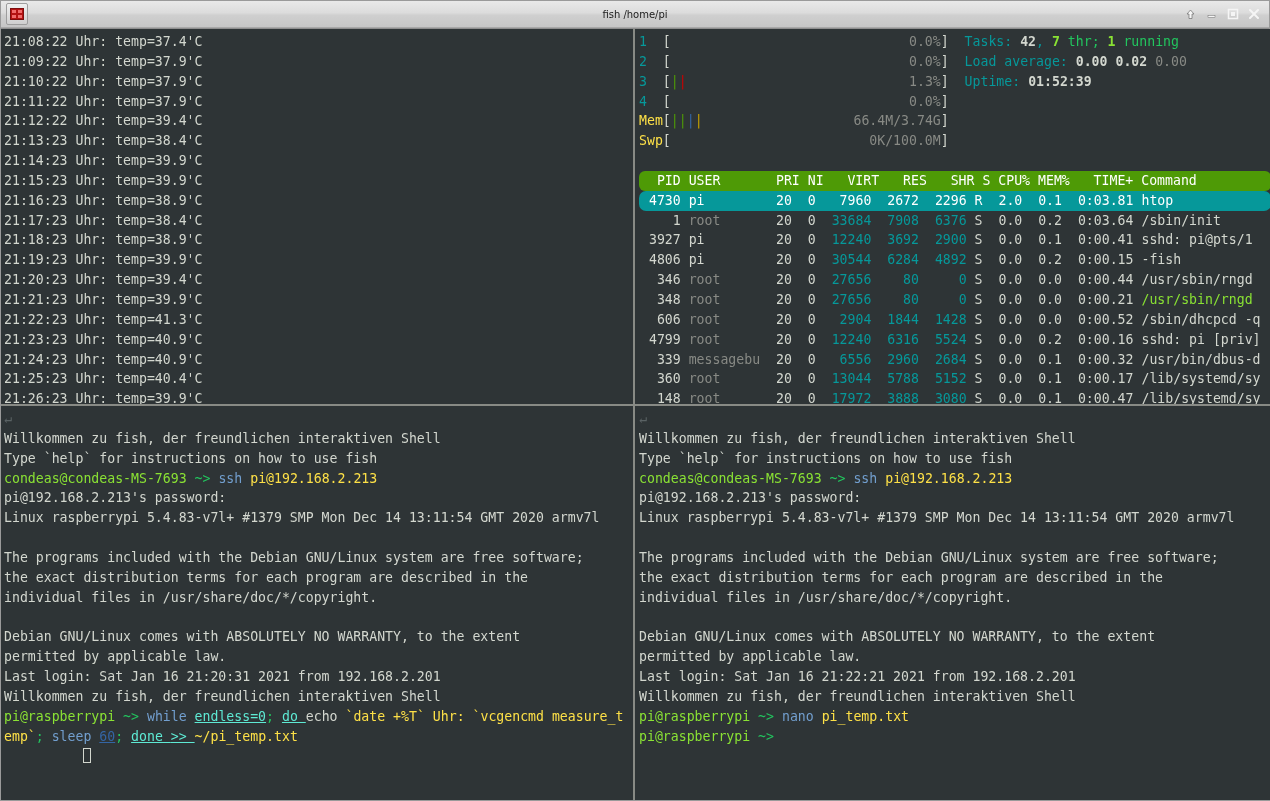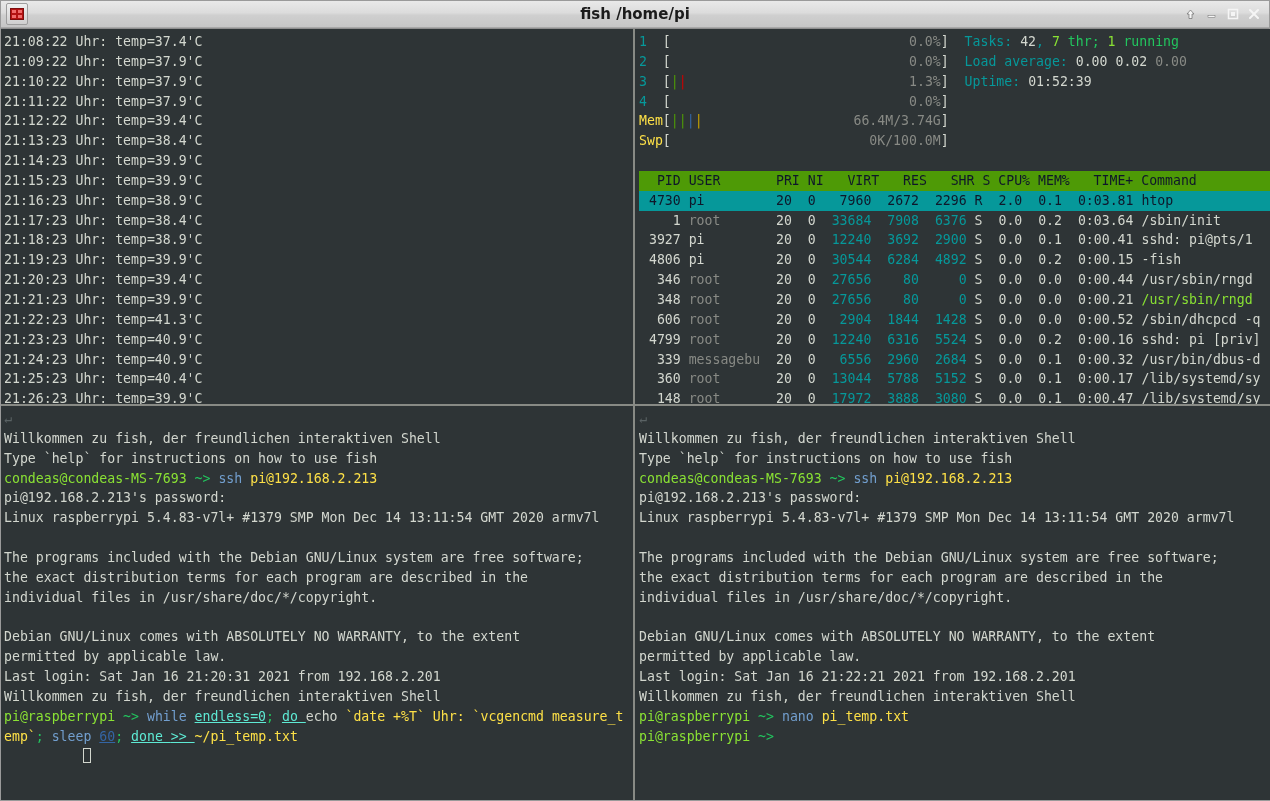--- a/index.html
+++ b/index.html
@@ -34,21 +34,21 @@
   }
   .app-icon .glyph:before,.app-icon .glyph:after{
     content:"";position:absolute;background:#f06a6a;
   }
   .app-icon .glyph:before{left:1px;top:1px;width:4px;height:3px;
     box-shadow:6px 0 0 #f06a6a, 0 5px 0 #f06a6a;}
   .app-icon .glyph:after{left:7px;top:6px;width:4px;height:3px;}
   .title-text{
     position:absolute;left:0;right:0;text-align:center;
     font-family:"DejaVu Sans","Liberation Sans",sans-serif;
-    font-size:15px;font-weight:bold;color:#1b1b1b;
+    font-size:10px;font-weight:normal;color:#1b1b1b;
     pointer-events:none;
   }
   .win-buttons{margin-left:auto;margin-right:6px;display:flex;gap:2px;align-items:center;z-index:2;}
   .win-btn{
     width:19px;height:19px;display:flex;align-items:center;justify-content:center;
     font-family:"DejaVu Sans","Liberation Sans",sans-serif;
     font-size:12px;color:#f2f2f2;
     text-shadow:0 1px 0 #4a4a4a;
     background:transparent;border:0;
   }
@@ -77,23 +77,23 @@
   
   .c-white{color:#d3d7cf;}
   .c-gray{color:#888a85;}
   .c-green{color:#22c55e;}
   .c-bgreen{color:#8ae234;}
   .c-cyan{color:#06989a;}
   .c-bcyan{color:#fde047;}
   .c-blue{color:#3465a4;text-decoration:underline;}
   .c-bblue{color:#729fcf;}
   .c-red{color:#5eead4;text-decoration:underline;}
-  .b{font-weight:normal;}
-  .hdr{background:#4e9a06;color:#0f172a;}
-  .sel{background:#06989a;color:#0f172a;}
+  .b{font-weight:bold;}
+  .hdr{background:#4e9a06;color:#ffffff;border-radius:6px;}
+  .sel{background:#06989a;color:#ffffff;border-radius:7px;}
   .cursor-block{
     display:inline-block;width:8px;height:15px;
     border:1px solid #d3d7cf;box-sizing:border-box;
     vertical-align:-3px;
   }
   .ret{color:#5a6264;}
   .row{display:block;height:19.85px;}
 </style>
 </head>
 <body>

